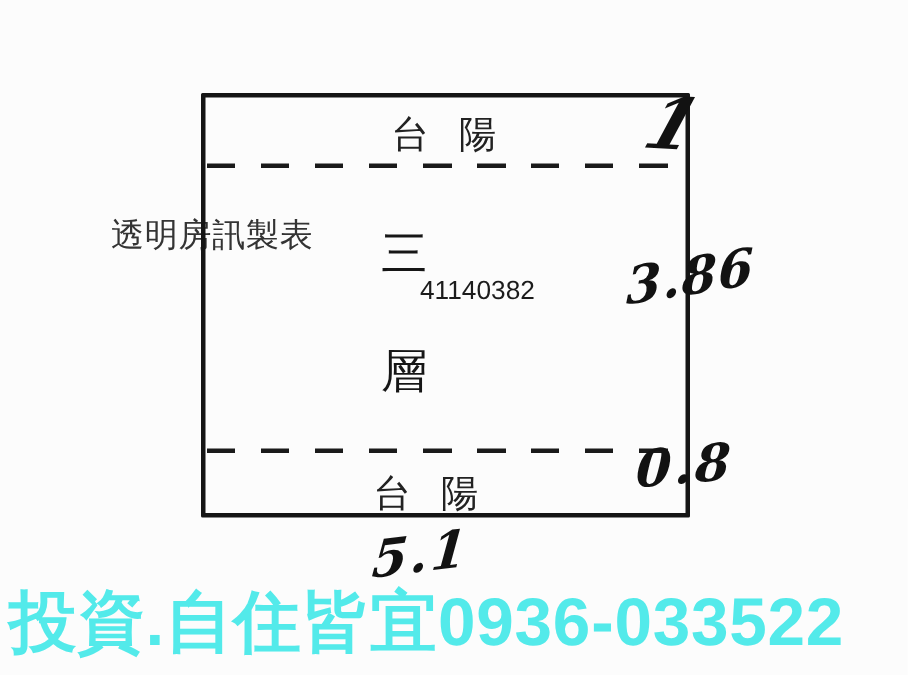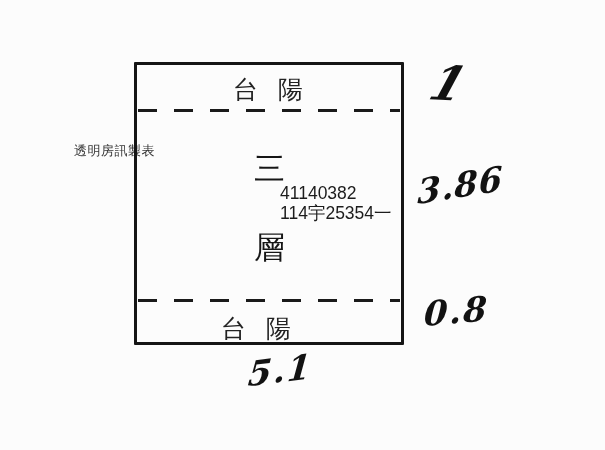--- a/index.html
+++ b/index.html
@@ -9,21 +9,21 @@
     height: 450px;
     background: #fcfcfc;
     overflow: hidden;
     font-family: "Liberation Sans", sans-serif;
     color: #181818;
   }
   
   .plan-rect {
     position: absolute;
     left: 134px; top: 62px;
-    width: 270px; height: 283px;
+    width: 326px; height: 283px;
     border: 3px solid #151515;
     box-sizing: border-box;
     border-radius: 1px;
   }
   .dash-line {
     position: absolute;
     left: 1px; right: 1px; height: 3px;
     background: repeating-linear-gradient(to right, #1a1a1a 0 19px, transparent 19px 36px);
   }
   .dash-top { top: 44px; }
@@ -54,21 +54,21 @@
     width: 136px;
     font-size: 17.5px;
     line-height: 20px;
     color: #1c1c1c;
     white-space: nowrap;
   }
   
   .maker-label {
     position: absolute;
     left: 74px; top: 142px;
-    font-size: 13px;
+    font-size: 22px;
     color: #343434;
     letter-spacing: 0.5px;
     white-space: nowrap;
   }
   
   .hand {
     position: absolute;
     font-family: "DejaVu Serif", serif;
     font-style: italic;
     font-weight: bold;
@@ -120,30 +120,30 @@
 
     <div class="balcony-label balcony-top">台 陽</div>
 
     <div class="dash-line dash-top"></div>
 
     <div class="floor-char floor-char-1">三</div>
     <div class="floor-char floor-char-2">層</div>
 
     <div class="id-block">
       <div>41140382</div>
-      <div>114宇25354一</div>
     </div>
 
     <div class="dash-line dash-bottom"></div>
 
     <div class="balcony-label balcony-bottom">台 陽</div>
   </div>
 
   <div class="hand dim-1">1</div>
 
   <div class="hand dim-386">3.86</div>
 
   <div class="hand dim-08">0.8</div>
 
   <div class="hand dim-51">5.1</div>
 
+  <div class="footer-ad" style="color: rgb(83, 234, 234);">投資.自住皆宜0936-033522</div>
 
 </div>
 
 </body></html>

